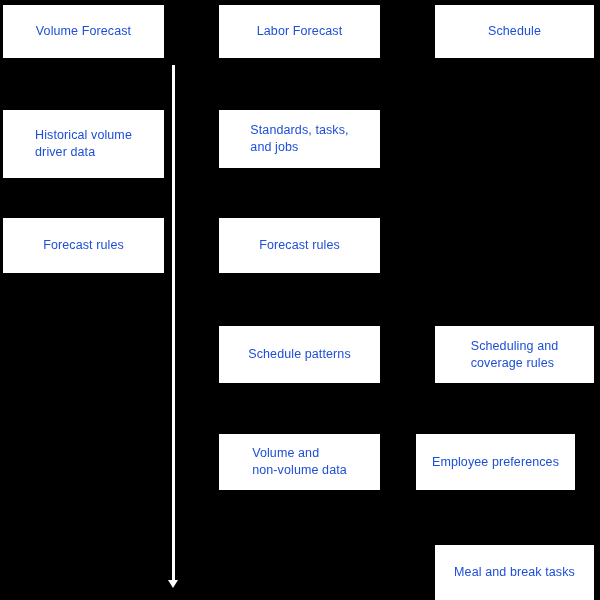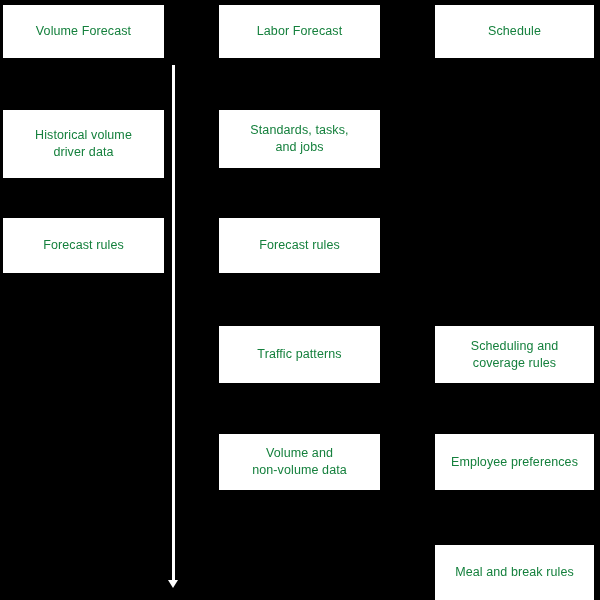--- a/index.html
+++ b/index.html
@@ -11,25 +11,24 @@
     position: relative;
     width: 600px;
     height: 600px;
     background: #000000;
     overflow: hidden;
     font-family: "Liberation Sans", sans-serif;
   }
   .node {
     position: absolute;
     background: #ffffff;
-    color: #15803d;
+    color: #1d4ed8;
     display: flex;
     align-items: center;
     justify-content: center;
-    text-align: center;
     font-size: 12.5px;
     line-height: 17px;
     letter-spacing: 0.1px;
     box-sizing: border-box;
     padding: 4px 6px;
     white-space: pre-line;
   }
   .connector-line {
     position: absolute;
     background: #ffffff;
@@ -56,32 +55,32 @@
   <div class="node" style="left:3px; top:218px; width:161px; height:55px;">Forecast rules</div>
 
 
   <div class="node" style="left:219px; top:110px; width:161px; height:58px;">Standards, tasks,
 and jobs</div>
 
   <div class="node" style="left:219px; top:5px; width:161px; height:53px;">Labor Forecast</div>
 
   <div class="node" style="left:219px; top:218px; width:161px; height:55px;">Forecast rules</div>
 
-  <div class="node" style="left:219px; top:326px; width:161px; height:57px;">Traffic patterns</div>
+  <div class="node" style="left:219px; top:326px; width:161px; height:57px;">Schedule patterns</div>
 
   <div class="node" style="left:219px; top:434px; width:161px; height:56px;">Volume and
 non-volume data</div>
 
   <div class="node" style="left:435px; top:5px; width:159px; height:53px;">Schedule</div>
 
 
 
   <div class="node" style="left:435px; top:326px; width:159px; height:57px;">Scheduling and
 coverage rules</div>
 
-  <div class="node" style="left:435px; top:434px; width:159px; height:56px;">Employee preferences</div>
+  <div class="node" style="left:416px; top:434px; width:159px; height:56px;">Employee preferences</div>
 
-  <div class="node" style="left:435px; top:545px; width:159px; height:55px;">Meal and break rules</div>
+  <div class="node" style="left:435px; top:545px; width:159px; height:55px;">Meal and break tasks</div>
 
   <div class="connector-line" style="left:172px; top:65px; width:3px; height:517px;"></div>
   <div class="connector-arrow" style="left:168px; top:580px;"></div>
 
 </div>
 
 </body></html>

